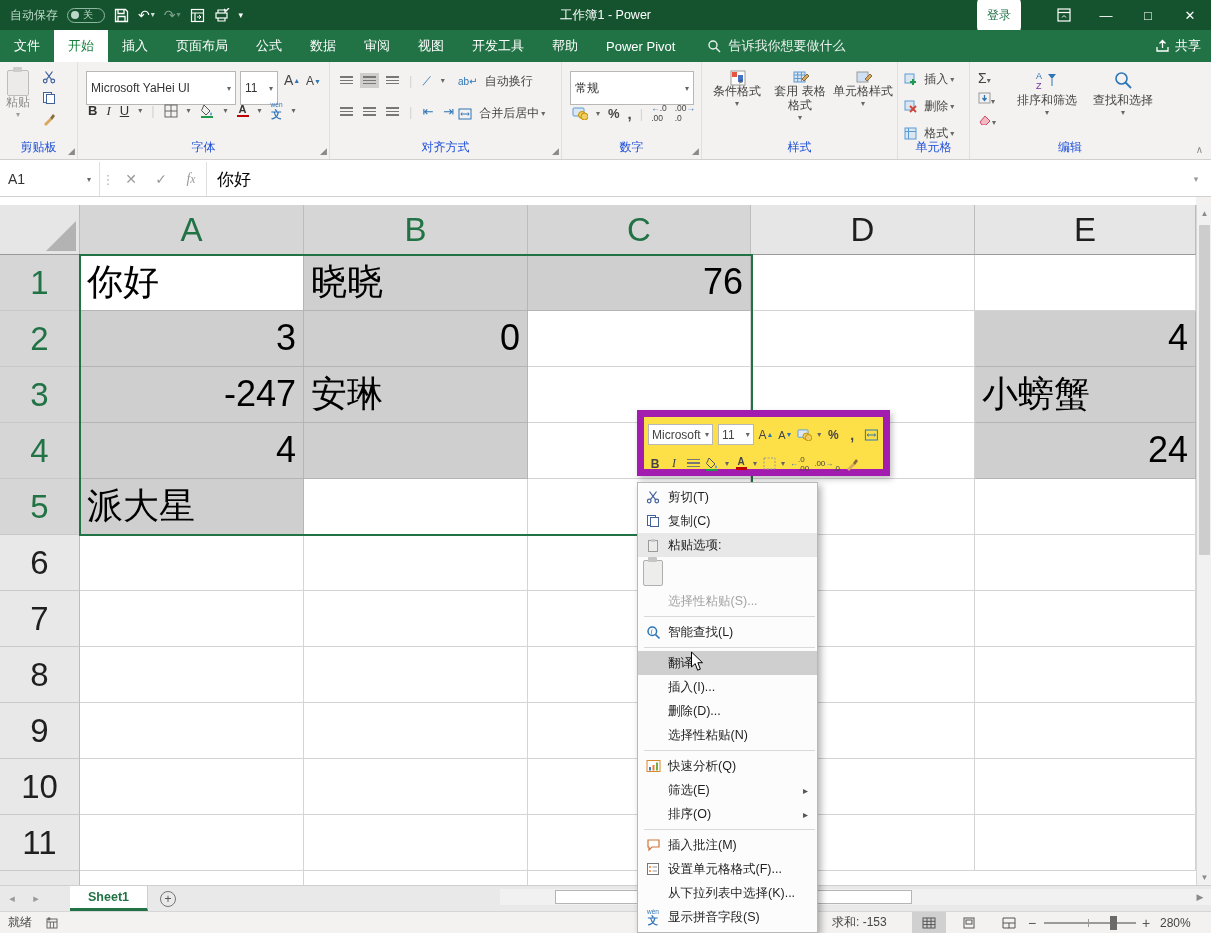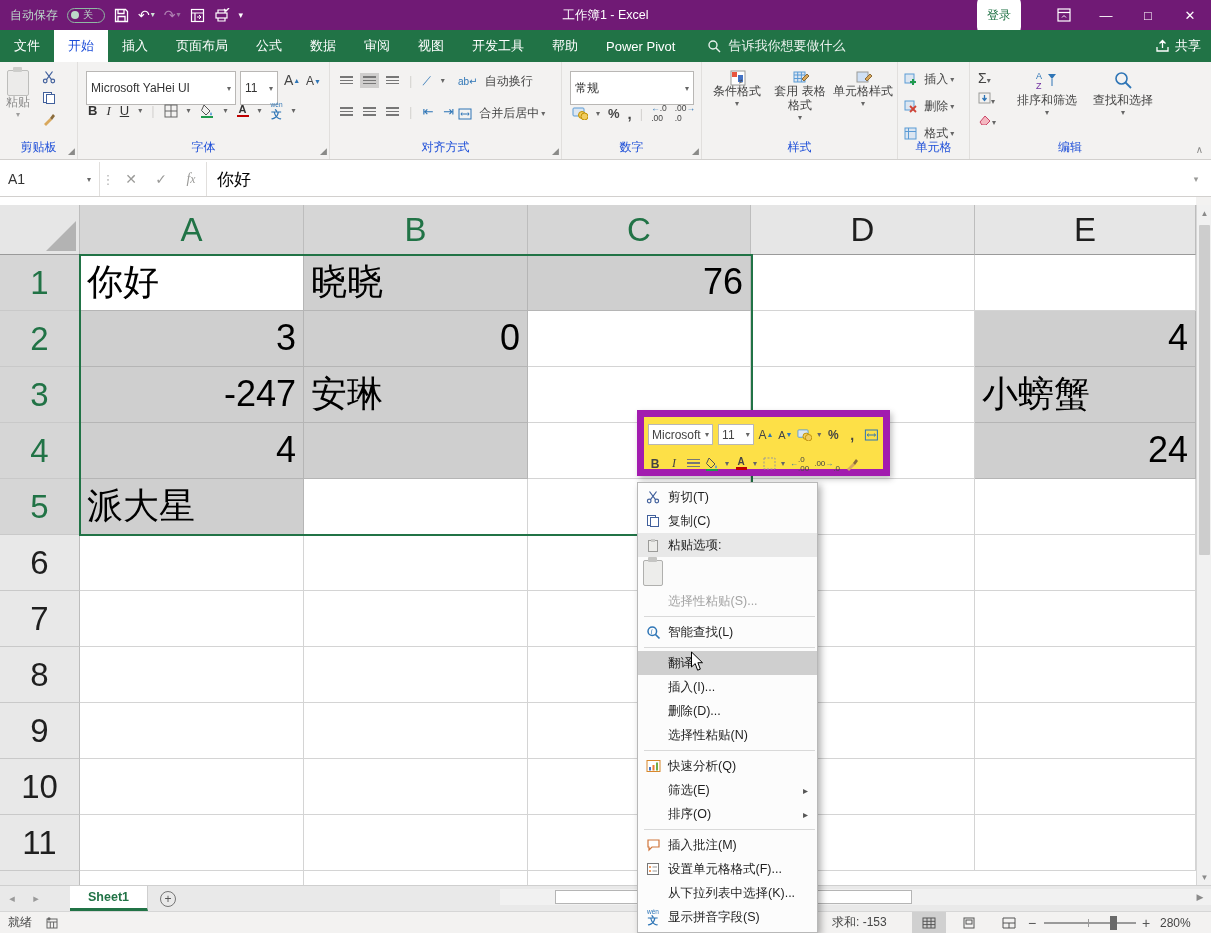--- a/index.html
+++ b/index.html
@@ -1,35 +1,35 @@
 <!DOCTYPE html>
 <html><head>
 <meta charset="utf-8">
 <style>
 *{margin:0;padding:0;box-sizing:border-box}
 html,body{width:1211px;height:933px;overflow:hidden}
 body{position:relative;font-family:"Liberation Sans","DejaVu Sans",sans-serif;background:#fff;font-size:13px;color:#222}
 .abs{position:absolute}
 
-#titlebar{left:0;top:0;width:1211px;height:30px;background:#701a75;color:#fff;display:flex;align-items:center}
+#titlebar{left:0;top:0;width:1211px;height:30px;background:#14532d;color:#fff;display:flex;align-items:center}
 .qat{display:flex;align-items:center;gap:9px;padding-left:10px}
 .autosave-lab{color:#bcd8c9;font-size:12px}
 .pill{width:38px;height:15px;border:1px solid #8fb8a2;border-radius:8px;display:flex;align-items:center;gap:4px;padding:0 3px;font-size:10px;color:#bcd8c9}
 .pill .dot{width:8px;height:8px;border-radius:50%;background:#bcd8c9}
 .qbtn{display:flex;align-items:center;color:#fff;font-size:14px;line-height:1;gap:1px}
 .qbtn .dd{font-size:8px;color:#cfe3d7}
 .dim{opacity:.45}
 #wintitle{position:absolute;left:0;right:0;top:0;height:30px;display:flex;align-items:center;justify-content:center;font-size:12.5px;pointer-events:none}
 .tbr{position:absolute;right:0;top:0;height:30px;display:flex;align-items:center}
 .signin{background:#fff;color:#217346;font-size:12px;padding:13px 10px;margin-right:22px;border-radius:10px}
 .winbtn{width:42px;height:30px;display:flex;align-items:center;justify-content:center;font-size:13px;color:#fff}
 
 #tabrow{left:0;top:30px;width:1211px;height:32px;background:#217346;display:flex;align-items:stretch;color:#fff}
 .rtab{padding:0 14px;display:flex;align-items:center;font-size:13px;cursor:default}
-.rtab.active{background:#fff;color:#1d4ed8}
+.rtab.active{background:#fff;color:#15803d}
 .tellme{display:flex;align-items:center;gap:7px;margin-left:18px;font-size:13px;color:#e8f1ec}
 .share{position:absolute;right:10px;top:30px;height:32px;display:flex;align-items:center;gap:5px;color:#fff;font-size:13px}
 
 #ribbon{left:0;top:62px;width:1211px;height:98px;background:#f3f2f1;border-bottom:1px solid #d2d0ce}
 .rgroup{position:absolute;top:0;height:97px;border-right:1px solid #e1dfdd}
 .glabel{position:absolute;bottom:3px;left:0;right:0;text-align:center;font-size:12px;color:#1d4ed8}
 .launch{position:absolute;right:2px;bottom:3px;font-size:9px;color:#8a8a88}
 .rbtn{display:inline-flex;align-items:center;gap:2px;font-size:12px;color:#444}
 .ddv{font-size:8px;color:#666}
 .fontbox,.numbox{background:#fff;border:1px solid #b9b7b5;height:21px;display:flex;align-items:center;padding:16px 4px;font-size:12px;color:#333;justify-content:space-between}
@@ -135,21 +135,21 @@
         <svg width="16" height="15" viewBox="0 0 16 15">
           <rect x="2" y="5" width="11" height="5" fill="none" stroke="#fff" stroke-width="1.2"></rect>
           <path d="M4 5 v-3 h7 v3 M4 10 v3 h7 v-3" fill="none" stroke="#fff" stroke-width="1.2"></path>
           <path d="M10 1 l2 2 3 -3" stroke="#fff" stroke-width="1.4" fill="none"></path>
         </svg>
       </span>
     <span class="qbtn">
         <span style="font-size:9px;letter-spacing:0">▾</span>
       </span>
   </div>
-  <div id="wintitle">工作簿1 - Excel</div>
+  <div id="wintitle">工作簿1 - Power</div>
   <div class="tbr">
     <span class="signin">登录</span>
     <span class="winbtn">
         <svg width="14" height="14" viewBox="0 0 14 14">
           <rect x="1" y="1" width="12" height="12" fill="none" stroke="#fff" stroke-width="1.2"></rect>
           <path d="M1 4.5 h12" stroke="#fff" stroke-width="1.2"></path>
           <path d="M5 9.5 l2 -2 2 2" fill="none" stroke="#fff"></path>
         </svg>
       </span>
     <span class="winbtn">—</span>

